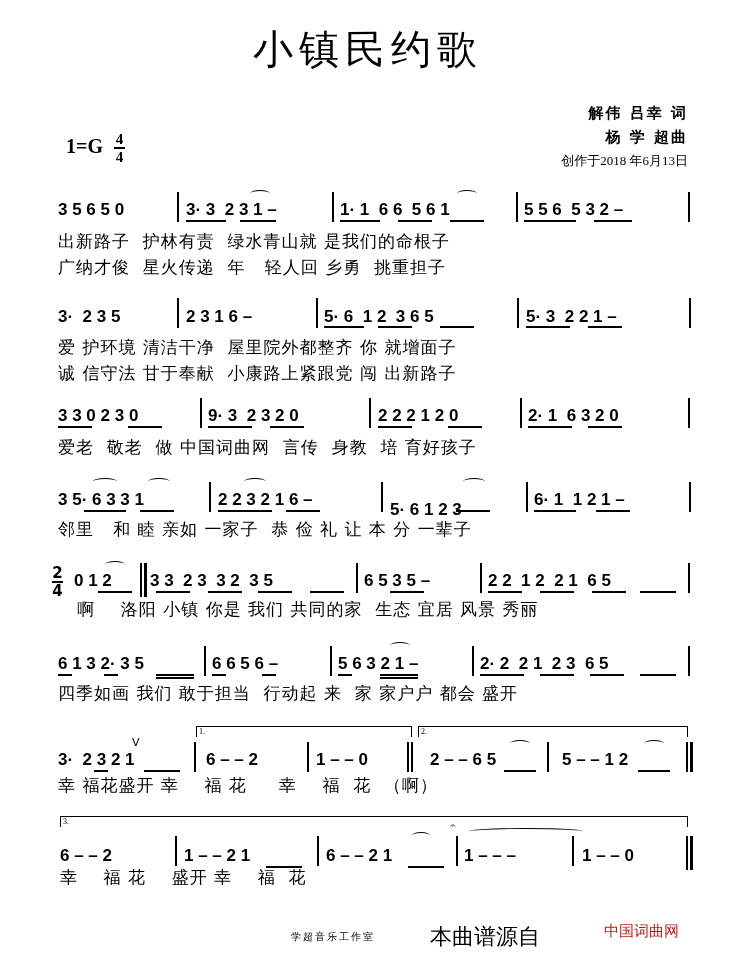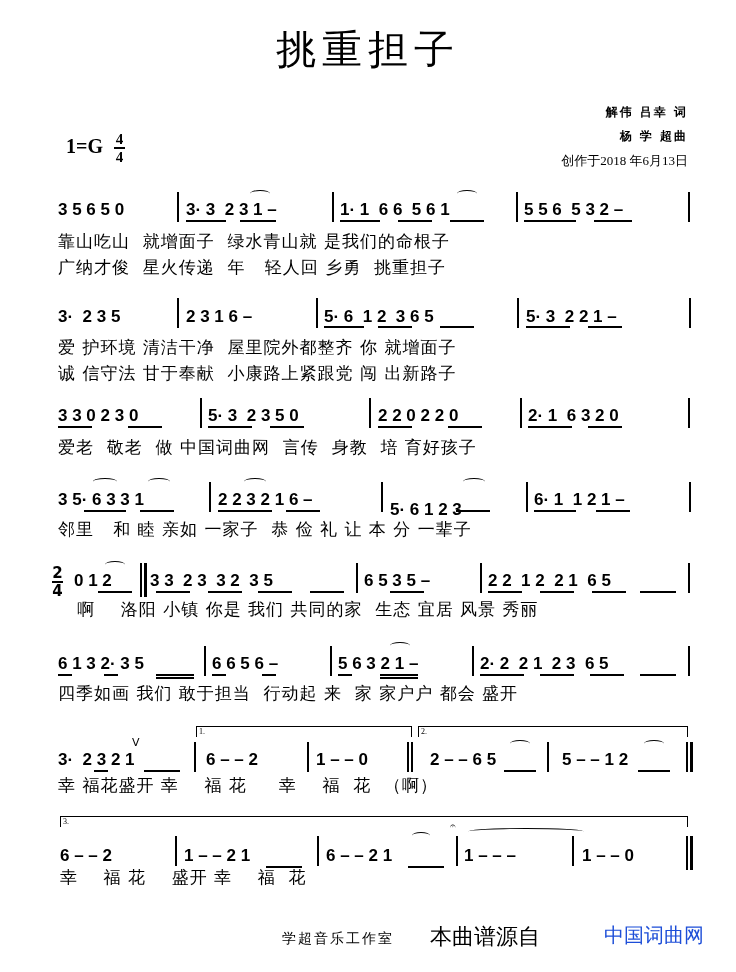--- a/index.html
+++ b/index.html
@@ -1,38 +1,38 @@
 <!DOCTYPE html>
 <html><head>
 <meta charset="utf-8">
 <style>
   html,body{margin:0;padding:0;background:#fff;}
   body{width:736px;height:972px;position:relative;overflow:hidden;font-family:"DejaVu Sans","Liberation Sans",sans-serif;color:#000;}
   .abs{position:absolute;}
   .title{left:0;width:736px;top:22px;text-align:center;font-size:40px;letter-spacing:6px;font-weight:500;}
-  .credit{right:48px;text-align:right;font-size:12px;font-weight:bold;letter-spacing:2px;}
+  .credit{right:48px;text-align:right;font-size:15px;font-weight:bold;letter-spacing:2px;}
   .date{right:48px;top:152px;font-size:13px;font-family:"Liberation Serif",serif;}
   .key{left:66px;top:132px;font-size:20px;font-weight:bold;font-family:"Liberation Serif",serif;}
   .frac{display:inline-block;vertical-align:middle;text-align:center;font-size:15px;line-height:14px;font-weight:bold;margin-left:6px;}
   .frac span{display:block;}
   .frac .bar{border-top:2px solid #000;width:11px;margin:1px auto;}
   .notes{font-family:"Liberation Sans",sans-serif;font-weight:bold;font-size:17px;white-space:pre;}
   .lyr{font-size:17px;white-space:pre;letter-spacing:1px;}
   .bl{width:1.5px;background:#000;}
   .ul{height:1.5px;background:#000;}
   .slur{border-top:1.5px solid #000;border-radius:50% 50% 0 0;height:6px;}
   .volta{border:1px solid #000;border-bottom:none;height:10px;font-size:8px;padding-left:2px;line-height:10px;font-family:"Liberation Serif",serif;}
-  .foot1{left:282px;top:930px;font-size:14px;letter-spacing:2px;}
+  .foot1{left:291px;top:930px;font-size:10px;letter-spacing:2px;}
   .foot2{left:430px;top:922px;font-size:22px;}
-  .foot3{left:604px;top:922px;font-size:20px;color:#1d4ed8;}
+  .foot3{left:604px;top:922px;font-size:15px;color:#b91c1c;}
 </style>
 </head>
 <body>
 
-<div class="abs title">挑重担子</div>
+<div class="abs title">小镇民约歌</div>
 <div class="abs key">
   <span>1=G</span>
   <span class="frac">
     <span>4</span>
     <span class="bar"></span>
     <span>4</span>
   </span>
 </div>
 <div class="abs credit" style="top:104px">解伟 吕幸 词</div>
 <div class="abs credit" style="top:128px">杨 学 超曲</div>
@@ -49,21 +49,21 @@
   <div class="abs bl" style="left:688px;top:192px;height:30px;"></div>
   <div class="abs ul" style="left:186px;top:220px;width:40px;"></div>
   <div class="abs ul" style="left:240px;top:220px;width:36px;"></div>
   <div class="abs ul" style="left:340px;top:220px;width:40px;"></div>
   <div class="abs ul" style="left:398px;top:220px;width:34px;"></div>
   <div class="abs ul" style="left:450px;top:220px;width:34px;"></div>
   <div class="abs ul" style="left:524px;top:220px;width:52px;"></div>
   <div class="abs ul" style="left:594px;top:220px;width:38px;"></div>
   <div class="abs slur" style="left:250px;top:190px;width:20px;"></div>
   <div class="abs slur" style="left:457px;top:190px;width:20px;"></div>
-  <div class="abs lyr" style="left:58px;top:230px;">靠山吃山  就增面子  绿水青山就 是我们的命根子</div>
+  <div class="abs lyr" style="left:58px;top:230px;">出新路子  护林有责  绿水青山就 是我们的命根子</div>
   <div class="abs lyr" style="left:58px;top:256px;">广纳才俊  星火传递  年   轻人回 乡勇  挑重担子</div>
 </div>
 
 <div>
   <div class="abs notes" style="left:58px;top:307px;">3·  2 3 5</div>
   <div class="abs bl" style="left:177px;top:298px;height:30px;"></div>
   <div class="abs notes" style="left:186px;top:307px;">2 3 1 6 –</div>
   <div class="abs bl" style="left:316px;top:298px;height:30px;"></div>
   <div class="abs notes" style="left:324px;top:307px;">5· 6  1 2  3 6 5</div>
   <div class="abs bl" style="left:517px;top:298px;height:30px;"></div>
@@ -74,23 +74,23 @@
   <div class="abs ul" style="left:440px;top:326px;width:34px;"></div>
   <div class="abs ul" style="left:526px;top:326px;width:44px;"></div>
   <div class="abs ul" style="left:588px;top:326px;width:34px;"></div>
   <div class="abs lyr" style="left:58px;top:336px;">爱 护环境 清洁干净  屋里院外都整齐 你 就增面子</div>
   <div class="abs lyr" style="left:58px;top:362px;">诚 信守法 甘于奉献  小康路上紧跟党 闯 出新路子</div>
 </div>
 
 <div>
   <div class="abs notes" style="left:58px;top:406px;">3 3 0 2 3 0</div>
   <div class="abs bl" style="left:200px;top:398px;height:30px;"></div>
-  <div class="abs notes" style="left:208px;top:406px;">5· 3  2 3 5 0</div>
+  <div class="abs notes" style="left:208px;top:406px;">9· 3  2 3 2 0</div>
   <div class="abs bl" style="left:369px;top:398px;height:30px;"></div>
-  <div class="abs notes" style="left:378px;top:406px;">2 2 0 2 2 0</div>
+  <div class="abs notes" style="left:378px;top:406px;">2 2 2 1 2 0</div>
   <div class="abs bl" style="left:520px;top:398px;height:30px;"></div>
   <div class="abs notes" style="left:528px;top:406px;">2· 1  6 3 2 0</div>
   <div class="abs bl" style="left:688px;top:398px;height:30px;"></div>
   <div class="abs ul" style="left:58px;top:426px;width:34px;"></div>
   <div class="abs ul" style="left:128px;top:426px;width:34px;"></div>
   <div class="abs ul" style="left:208px;top:426px;width:44px;"></div>
   <div class="abs ul" style="left:270px;top:426px;width:34px;"></div>
   <div class="abs ul" style="left:378px;top:426px;width:34px;"></div>
   <div class="abs ul" style="left:448px;top:426px;width:34px;"></div>
   <div class="abs ul" style="left:528px;top:426px;width:44px;"></div>

